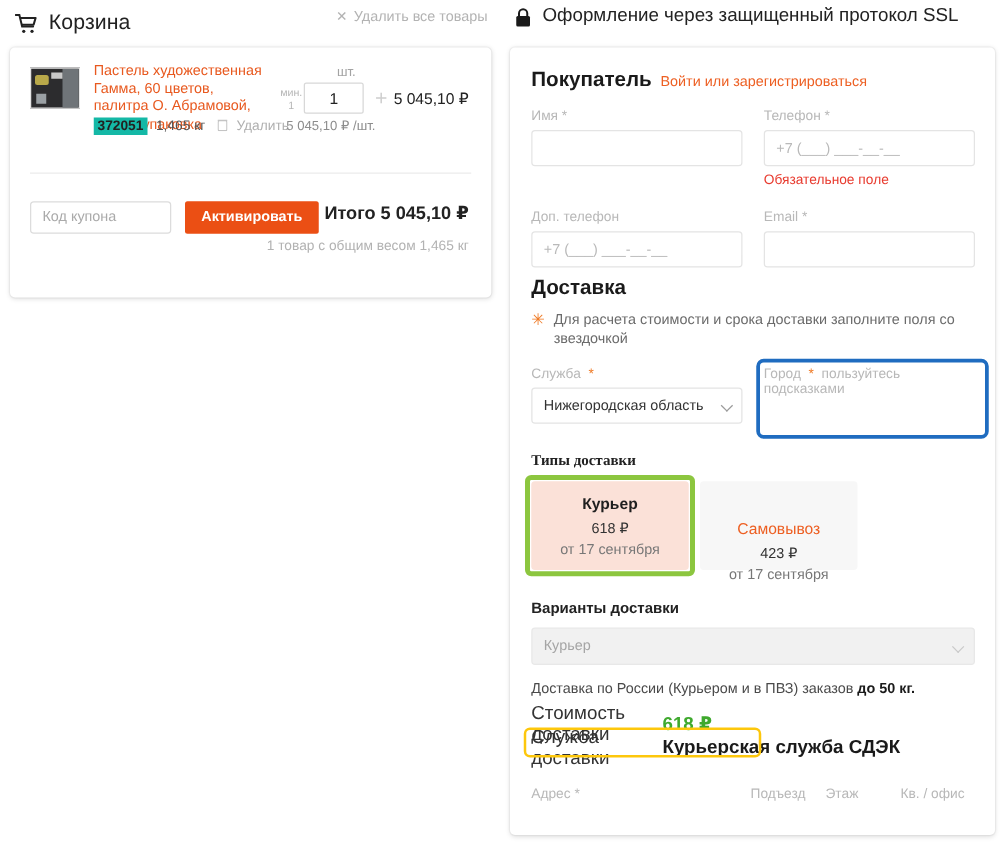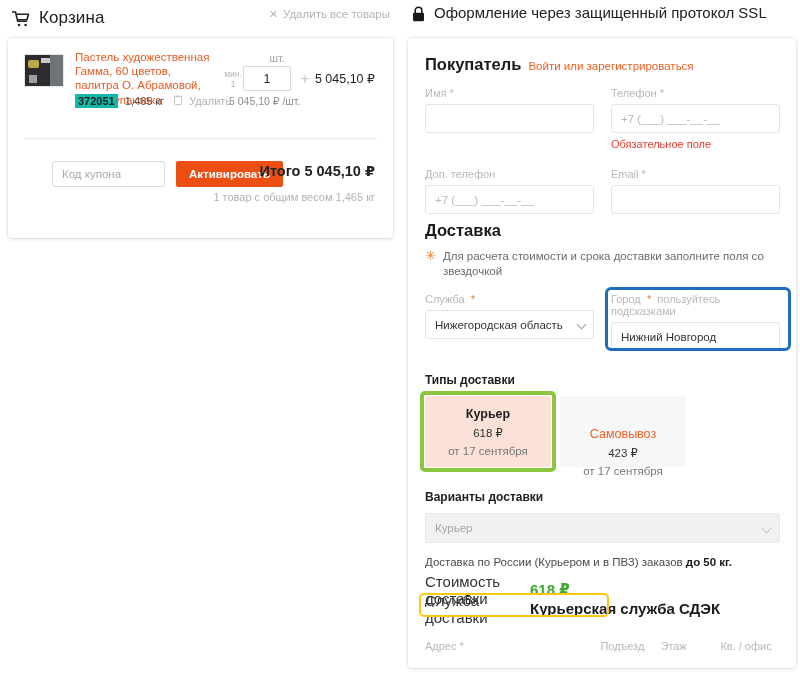--- a/index.html
+++ b/index.html
@@ -67,21 +67,21 @@
   .qty-plus { font-size:17px; color:#cfcfcf; margin-left:9px; cursor:pointer; line-height:1; }
   .qty-each { font-size:10.5px; color:#8d8d8d; margin-top:4px; margin-left:6px; }
 
   .item-price {
     position:absolute; right:18px; top:33px;
     font-size:12.5px; font-weight:normal; color:#222; white-space:nowrap;
   }
 
   .divider { position:absolute; left:16px; top:100px; width:353px; height:1px; background:#ececec; }
 
-  .coupon-row { position:absolute; left:16px; top:123px; display:flex; align-items:center;margin-left:28px; }
+  .coupon-row { position:absolute; left:16px; top:123px; display:flex; align-items:center; }
   .coupon-input {
     width:113px; height:26px; border:1px solid #dcdcdc; border-radius:3px;
     padding:0 9px; font-size:11.5px; color:#333; outline:none; background:#fff;
     font-family:"Liberation Sans",sans-serif;
   }
   .coupon-input::placeholder { color:#aaa; }
   .coupon-btn {
     margin-left:11px; height:26px; background:#eb4f14; color:#fff;
     border:none; border-radius:2px; padding:0 13px; font-size:11.5px; font-weight:bold;
     cursor:pointer; font-family:"Liberation Sans",sans-serif;
@@ -135,21 +135,21 @@
     padding:0 9px; font-size:11.5px; color:#333; background:#fff;
     appearance:none; outline:none; font-family:"Liberation Sans",sans-serif;
   }
   .selwrap { position:relative; }
   .chev {
     position:absolute; right:9px; top:11px; width:7px; height:7px;
     border-right:1.5px solid #9a9a9a; border-bottom:1.5px solid #9a9a9a;
     transform:rotate(45deg); pointer-events:none;
   }
 
-  .types-label { font-size:12px; font-weight:bold; color:#222; margin-top:22px; }
+  .types-label { font-size:12px; font-weight:bold; color:#222; margin-top:22px;font-family:Liberation Serif, serif; }
   .types-row { display:flex; gap:9px; margin-top:9px; position:relative; }
   .dcard {
     width:126px; height:71px; border-radius:3px; background:#f7f7f7;
     display:flex; flex-direction:column; align-items:center; justify-content:center;
     cursor:pointer;
   }
   .dcard.sel { background:#fbe1d8; }
   .dname { font-size:12.5px; font-weight:bold; color:#1f1f1f; }
   .dname.alt { color:#ed5f22; font-weight:normal;margin-top:41px; }
   .dprice { font-size:11.5px; color:#333; margin-top:5px; }
@@ -324,21 +324,20 @@
             </div>
           </div>
 
           <div class="fcol" style="position:relative;">
             <div class="city-highlight"></div>
             <div class="flabel">
               <span>Город</span>
               <span class="req-or">&nbsp;*&nbsp;</span>
               <span>пользуйтесь подсказками</span>
             </div>
-            <input class="finput" value="Нижний Новгород" style="">
           </div>
         </div>
 
         <div class="types-label">Типы доставки</div>
 
         <div class="types-row">
           <div class="courier-highlight"></div>
           <div class="dcard sel">
             <div class="dname">Курьер</div>
             <div class="dprice">618 ₽</div>

